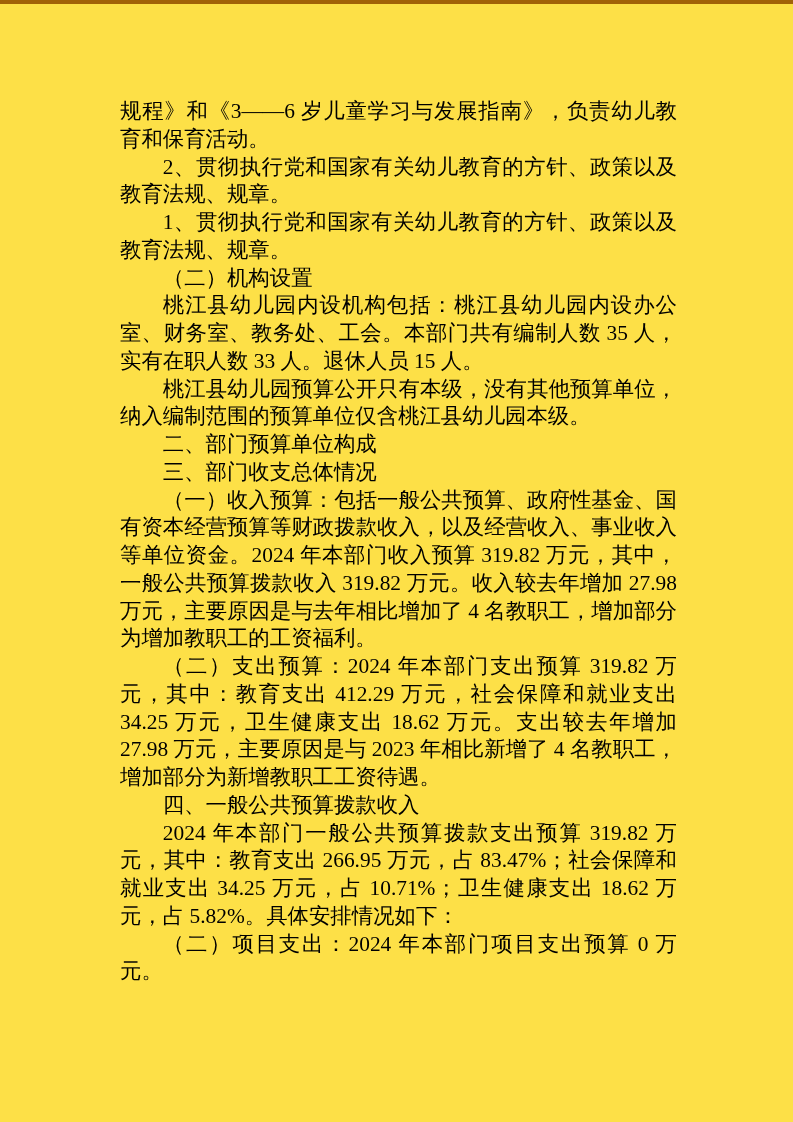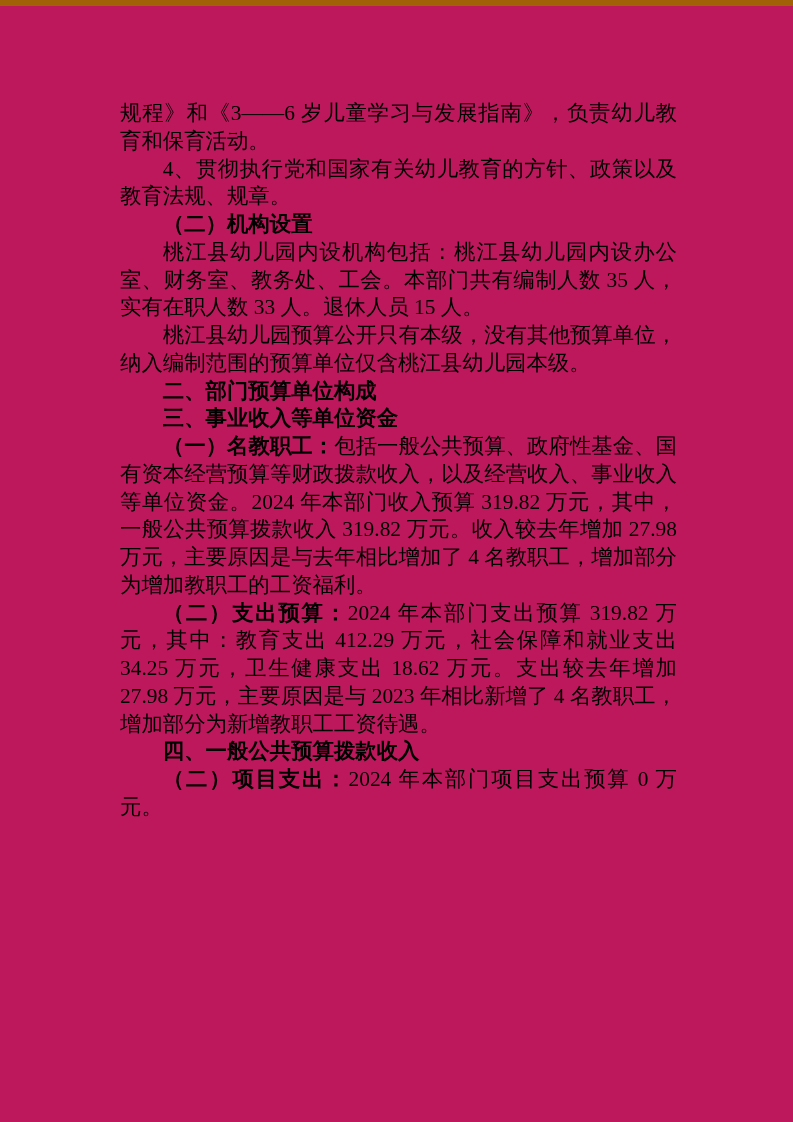--- a/index.html
+++ b/index.html
@@ -4,57 +4,59 @@
 <style>
   html, body {
     margin: 0;
     padding: 0;
     background: #ffffff;
   }
   .page {
     position: relative;
     width: 793px;
     height: 1122px;
-    background: #be185d;
+    background: #fde047;
     overflow: hidden;
-    border-top: 6px solid #a16207;
+    border-top: 4px solid #a16207;
     box-sizing: border-box;
   }
   .content {
     position: absolute;
     left: 120px;
     top: 94px;
     width: 557px;
     color: #000000;
     font-family: "Liberation Serif", "DejaVu Serif", serif;
     font-size: 21.4px;
     line-height: 27.75px;
     text-align: justify;
   }
   .content p {
     margin: 0;
     padding: 0;
   }
   .indent { text-indent: 2em; }
   .no-indent { text-indent: 0; }
   .bold {
-    font-weight: bold;
+    font-weight: normal;
     font-family: "Liberation Sans", "DejaVu Sans", sans-serif;
   }
 </style>
 </head>
 <body>
 
 <div class="page">
   <div class="content">
       <p class="no-indent"><span>规程》和《3——6 岁儿童学习与发展指南》，负责幼儿教育和保育活动。</span></p>
-      <p class="indent"><span>4、贯彻执行党和国家有关幼儿教育的方针、政策以及教育法规、规章。</span></p>
+      <p class="indent"><span>2、贯彻执行党和国家有关幼儿教育的方针、政策以及教育法规、规章。</span></p>
+      <p class="indent"><span>1、贯彻执行党和国家有关幼儿教育的方针、政策以及教育法规、规章。</span></p>
       <p class="indent"><span class="bold">（二）机构设置</span></p>
       <p class="indent"><span>桃江县幼儿园内设机构包括：桃江县幼儿园内设办公室、财务室、教务处、工会。本部门共有编制人数 35 人，实有在职人数 33 人。退休人员 15 人。</span></p>
       <p class="indent"><span>桃江县幼儿园预算公开只有本级，没有其他预算单位，纳入编制范围的预算单位仅含桃江县幼儿园本级。</span></p>
       <p class="indent"><span class="bold">二、部门预算单位构成</span></p>
-      <p class="indent"><span class="bold">三、事业收入等单位资金</span></p>
-      <p class="indent"><span class="bold">（一）名教职工：</span><span>包括一般公共预算、政府性基金、国有资本经营预算等财政拨款收入，以及经营收入、事业收入等单位资金。2024 年本部门收入预算 319.82 万元，其中，一般公共预算拨款收入 319.82 万元。收入较去年增加 27.98 万元，主要原因是与去年相比增加了 4 名教职工，增加部分为增加教职工的工资福利。</span></p>
+      <p class="indent"><span class="bold">三、部门收支总体情况</span></p>
+      <p class="indent"><span class="bold">（一）收入预算：</span><span>包括一般公共预算、政府性基金、国有资本经营预算等财政拨款收入，以及经营收入、事业收入等单位资金。2024 年本部门收入预算 319.82 万元，其中，一般公共预算拨款收入 319.82 万元。收入较去年增加 27.98 万元，主要原因是与去年相比增加了 4 名教职工，增加部分为增加教职工的工资福利。</span></p>
       <p class="indent"><span class="bold">（二）支出预算：</span><span>2024 年本部门支出预算 319.82 万元，其中：教育支出 412.29 万元，社会保障和就业支出 34.25 万元，卫生健康支出 18.62 万元。支出较去年增加 27.98 万元，主要原因是与 2023 年相比新增了 4 名教职工，增加部分为新增教职工工资待遇。</span></p>
       <p class="indent"><span class="bold">四、一般公共预算拨款收入</span></p>
+      <p class="indent"><span>2024 年本部门一般公共预算拨款支出预算 319.82 万元，其中：教育支出 266.95 万元，占 83.47%；社会保障和就业支出 34.25 万元，占 10.71%；卫生健康支出 18.62 万元，占 5.82%。具体安排情况如下：</span></p>
       <p class="indent"><span class="bold">（二）项目支出：</span><span>2024 年本部门项目支出预算 0 万元。</span></p>
     </div>
 </div>
 
 </body></html>

